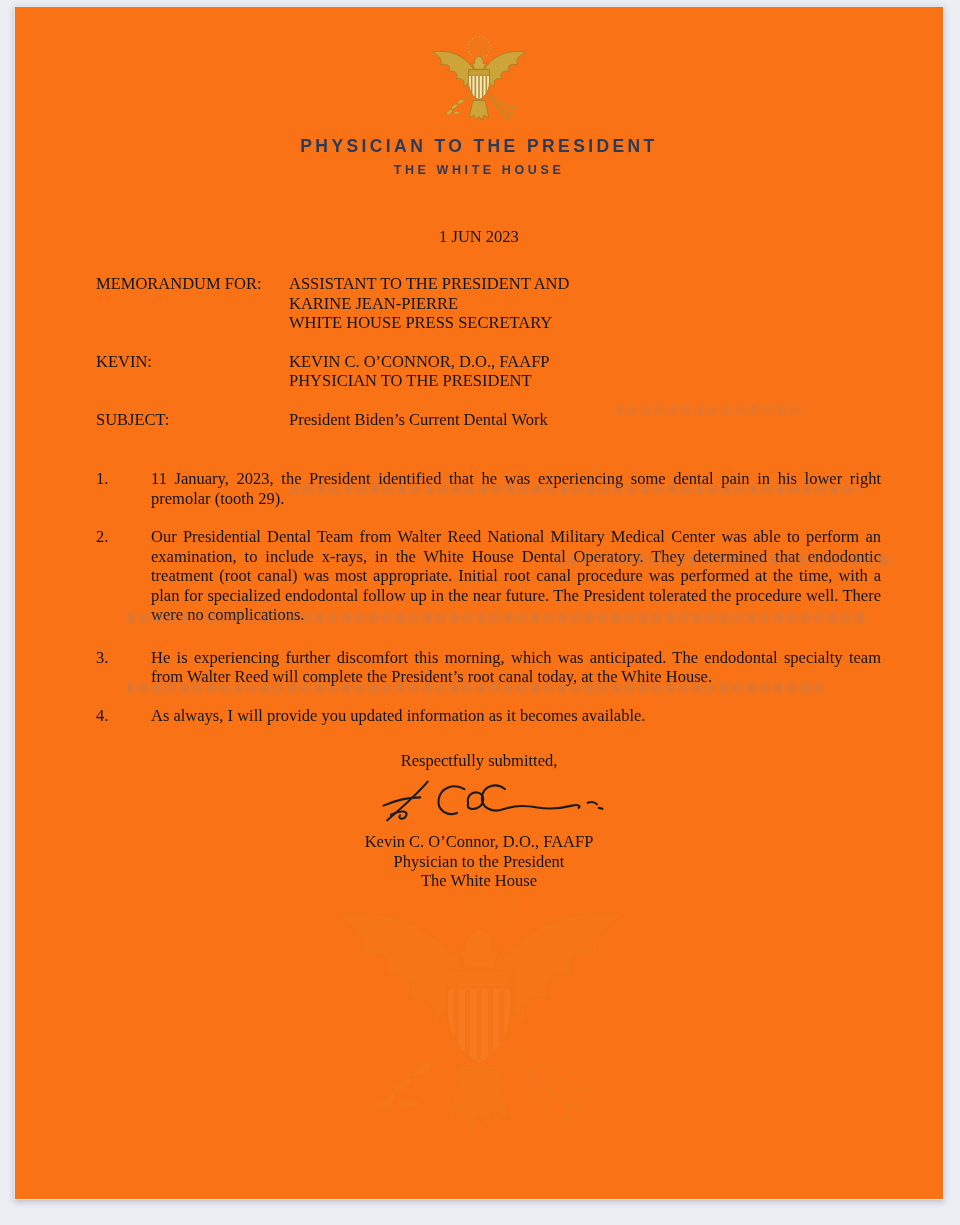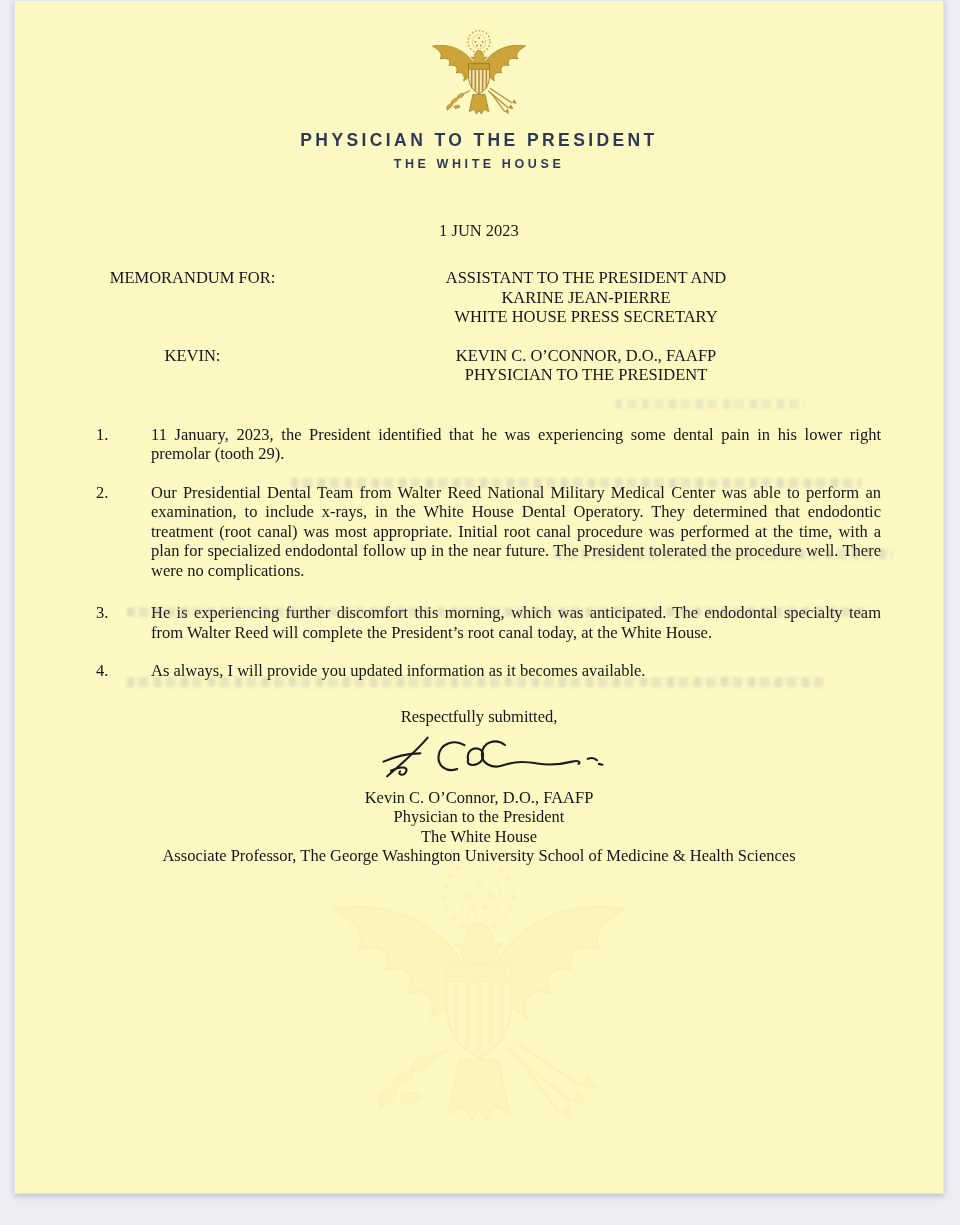--- a/index.html
+++ b/index.html
@@ -3,42 +3,42 @@
 <meta charset="utf-8">
 <style>
   html,body{margin:0;padding:0;}
   body{
     width:960px;height:1225px;position:relative;
     background:#edeef4;
     font-family:"Liberation Serif","DejaVu Serif",serif;
     -webkit-font-smoothing:antialiased;
   }
   .paper{
-    position:absolute;left:14px;top:0;width:930px;height:1194px;
-    background:#fef9c3;border:1px solid #e3e4eb;box-sizing:border-box;
+    position:absolute;left:14px;top:6px;width:930px;height:1194px;
+    background:#f97316;border:1px solid #e3e4eb;box-sizing:border-box;
     box-shadow:0 2px 6px rgba(70,70,100,.30);
     overflow:hidden;
   }
   
   .seal-wrap{width:138px;height:92px;margin:26px auto 0;}
   .seal-wrap svg{width:138px;height:92px;display:block;}
   .letterhead-title{
     margin-top:11px;text-align:center;color:#2c3a57;
     font-family:"Liberation Sans","DejaVu Sans",sans-serif;
     font-weight:700;font-size:17.5px;letter-spacing:3.4px;
   }
   .letterhead-subtitle{
     margin-top:6px;text-align:center;color:#2c3a57;
     font-family:"Liberation Sans","DejaVu Sans",sans-serif;
     font-weight:700;font-size:12.5px;letter-spacing:3.6px;
   }
   
   .memo-date{margin-top:50px;text-align:center;font-size:16.5px;color:#17181c;}
   .fields{margin:27px 60px 0 81px;font-size:16.5px;line-height:19.5px;color:#141518;}
-  .field-row{display:flex;margin-bottom:19px;text-align:center;}
+  .field-row{display:flex;margin-bottom:19px;}
   .field-label{width:193px;flex:none;}
   .field-value{flex:1;}
   
   .paras{margin:40px 62px 0 81px;font-size:16.5px;line-height:19.5px;color:#141518;}
   .para{display:flex;margin-bottom:19px;}
   .para-num{width:55px;flex:none;}
   .para-text{flex:1;text-align:justify;}
   .para.extra-gap{margin-bottom:23px;}
   
   .closing{margin-top:26px;text-align:center;font-size:16.5px;color:#141518;}
@@ -146,20 +146,26 @@
         <div>WHITE HOUSE PRESS SECRETARY</div>
       </div>
     </div>
     <div class="field-row">
       <div class="field-label">KEVIN:</div>
       <div class="field-value">
         <div>KEVIN C. O’CONNOR, D.O., FAAFP</div>
         <div>PHYSICIAN TO THE PRESIDENT</div>
       </div>
     </div>
+    <div class="field-row">
+      <div class="field-label">SUBJECT:</div>
+      <div class="field-value">
+        <div>President Biden’s Current Dental Work</div>
+      </div>
+    </div>
   </div>
 
   <div class="paras">
     <div class="para">
       <div class="para-num">1.</div>
       <div class="para-text">11 January, 2023, the President identified that he was experiencing some dental pain in his lower right premolar (tooth 29).</div>
     </div>
     <div class="para extra-gap">
       <div class="para-num">2.</div>
       <div class="para-text">Our Presidential Dental Team from Walter Reed National Military Medical Center was able to perform an examination, to include x-rays, in the White House Dental Operatory.  They determined that endodontic treatment (root canal) was most appropriate. Initial root canal procedure was performed at the time, with a plan for specialized endodontal follow up in the near future. The President tolerated the procedure well. There were no complications.</div>
@@ -186,16 +192,15 @@
       <path d="M138,12 C128,4 114,9 113,21 C112,33 125,38 136,34 C151,29 161,30 173,32 C187,34.5 199,33 211,30 C217,28.5 221,30 218,32.5"></path>
       <path d="M228,27 C232,25.5 236,26.5 238,28.5"></path>
       <path d="M240,32.5 l4,1"></path>
     </svg>
   </div>
 
   <div class="sign-block">
     <div>Kevin C. O’Connor, D.O., FAAFP</div>
     <div>Physician to the President</div>
     <div>The White House</div>
-    <div>Associate Professor, The George Washington University School of Medicine &amp; Health Sciences</div>
   </div>
 
 </div>
 
 </body></html>

